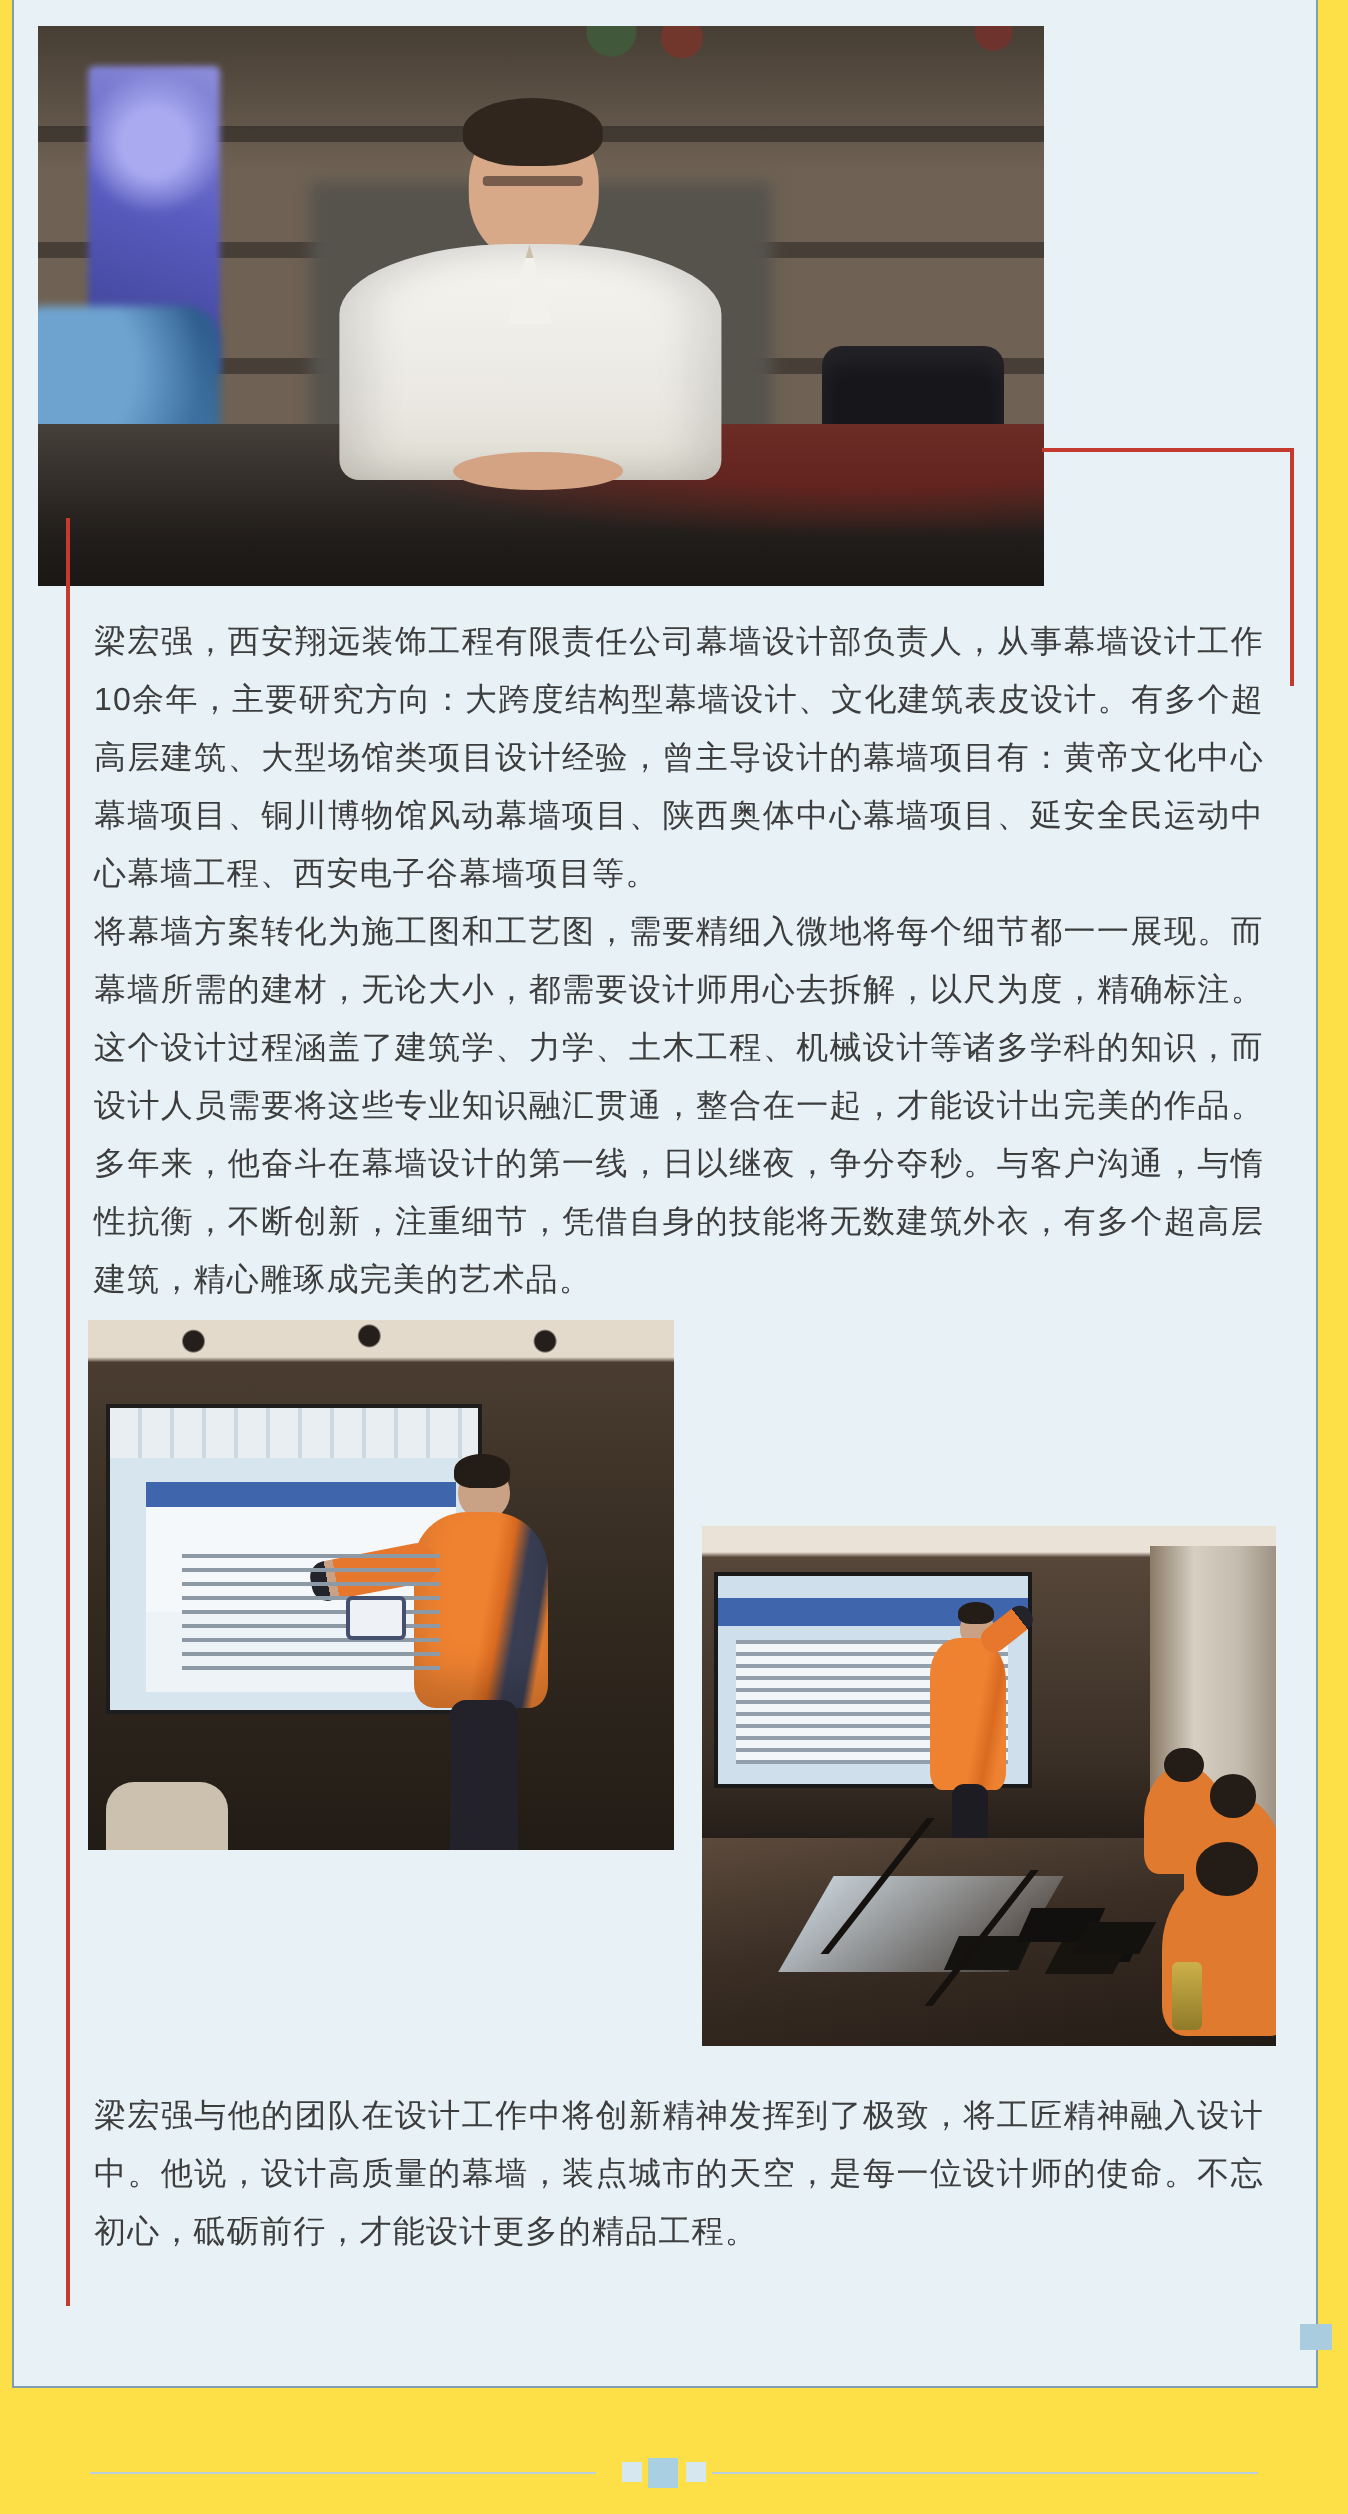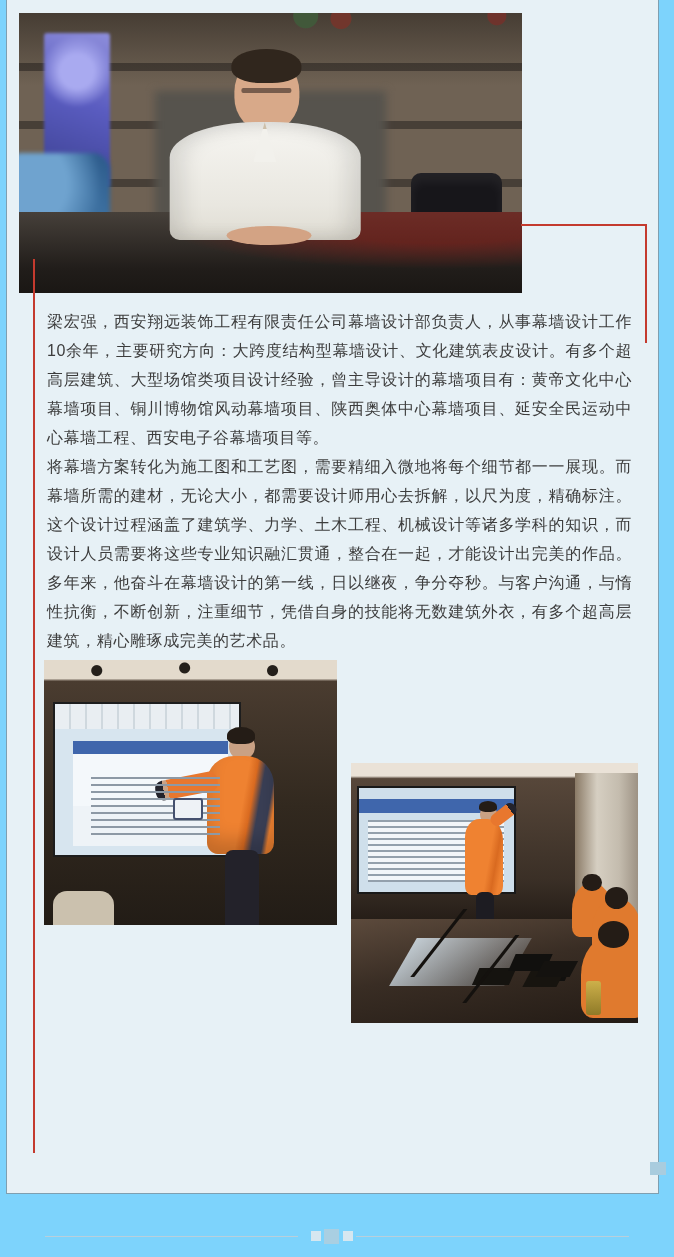--- a/index.html
+++ b/index.html
@@ -1,17 +1,17 @@
 <!DOCTYPE html>
 <html><head>
 <meta charset="utf-8">
 <style>
   html,body{margin:0;padding:0;}
   body{background:#ffffff;font-family:"Liberation Sans","DejaVu Sans",sans-serif;}
-  .canvas{position:relative;width:674px;height:1257px;background:#7dd3fc;overflow:hidden;margin:0 auto;}
+  .canvas{position:relative;width:674px;height:1257px;background:#fde047;overflow:hidden;margin:0 auto;}
 
   
   .panel{position:absolute;left:6px;top:-6px;width:653px;height:1200px;
          background:#e7f1f6;border:1px solid #7f9fb0;box-sizing:border-box;}
 
   
   .red-line-left{position:absolute;left:33px;top:259px;width:2px;height:894px;background:#c43a2e;z-index:6;}
   .red-bracket-h{position:absolute;left:521px;top:224px;width:126px;height:2px;background:#c43a2e;z-index:6;}
   .red-bracket-v{position:absolute;left:645px;top:224px;width:2px;height:119px;background:#c43a2e;z-index:6;}
 
@@ -201,20 +201,23 @@
     <div class="pc-table"></div>
     <div class="pc-mic pc-mic1"></div>
     <div class="pc-mic pc-mic2"></div>
     <div class="pc-person pc-person1"></div>
     <div class="pc-person pc-person2"></div>
     <div class="pc-person pc-person3"></div>
     <div class="pc-notebook"></div>
     <div class="pc-bottle"></div>
   </div>
 
+  <div class="article-block block-2">
+    <p>梁宏强与他的团队在设计工作中将创新精神发挥到了极致，将工匠精神融入设计中。他说，设计高质量的幕墙，装点城市的天空，是每一位设计师的使命。不忘初心，砥砺前行，才能设计更多的精品工程。</p>
+  </div>
 
   <div class="corner-square"></div>
 
   <div class="footer-line footer-line-left"></div>
   <div class="footer-line footer-line-right"></div>
   <div class="footer-sq footer-sq-side footer-sq-a"></div>
   <div class="footer-sq footer-sq-center"></div>
   <div class="footer-sq footer-sq-side footer-sq-b"></div>
 
 </div>

